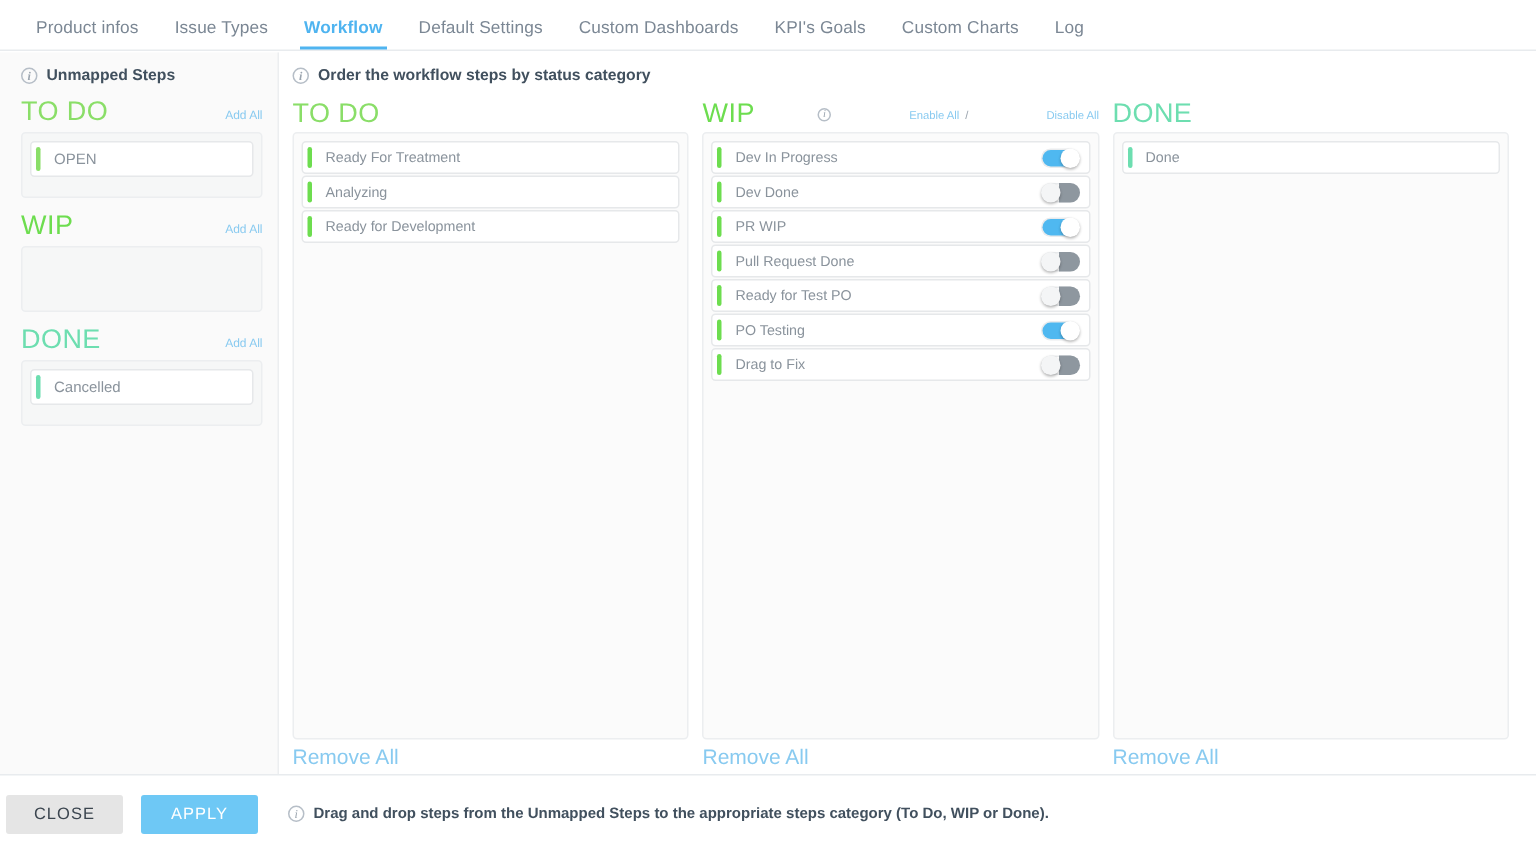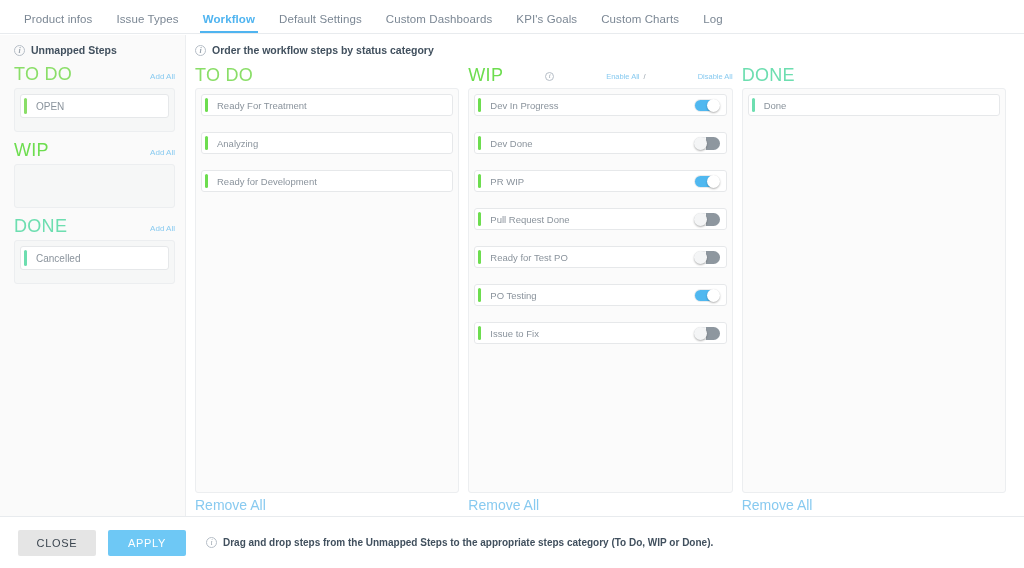--- a/index.html
+++ b/index.html
@@ -143,21 +143,21 @@
 
   .row {
     display: flex; align-items: center;
     background: #fff;
     border: 1px solid #e6e8ea;
     border-radius: 3px;
     height: 22px;
     overflow: hidden;
     cursor: grab;
   }
-  .row + .row { margin-top: 16px; }
+  .row + .row { margin-top: 1px; }
   .row .bar { width: 3px; align-self: stretch; margin: 3px 0 3px 3px; border-radius: 2px; flex: 0 0 auto; }
   .row .bar.green { background: #6ddd4f; }
   .row .bar.teal  { background: #6ddeb0; }
   .row .lbl {
     flex: 1 1 auto; font-size: 9.5px; color: #8a939c; padding-left: 9px;
     white-space: nowrap; overflow: hidden; text-overflow: ellipsis;
   }
 
   
   .tgl {
@@ -188,21 +188,21 @@
     border-radius: 0 7px 7px 0;
     background: #8e979f;
   }
   .tgl.off .knob { z-index: 2; }
 
   
   .footer {
     position: absolute; left: 0; right: 0; bottom: 0; height: 52px;
     border-top: 1px solid #e8ebee;
     display: flex; align-items: center;
-    padding: 0 18px;
+    padding: 0 4px;
     gap: 12px;
     background: #fff;
   }
   .btn {
     height: 26px; min-width: 78px;
     border: none; border-radius: 2px;
     font-size: 11px; letter-spacing: .7px;
     cursor: pointer;
     font-family: "Liberation Sans", sans-serif;
   }
@@ -343,21 +343,21 @@
               <div class="row">
                 <div class="bar green"></div>
                 <div class="lbl">PO Testing</div>
                 <div class="tgl on">
                   <div class="track"></div>
                   <div class="knob"></div>
                 </div>
               </div>
               <div class="row">
                 <div class="bar green"></div>
-                <div class="lbl">Issue to Fix</div>
+                <div class="lbl">Drag to Fix</div>
                 <div class="tgl off">
                   <div class="track"></div>
                   <div class="knob"></div>
                 </div>
               </div>
             </div>
             <div class="col-foot"><span class="ln">Remove All</span></div>
           </div>
           <div class="col">
             <div class="col-head">

